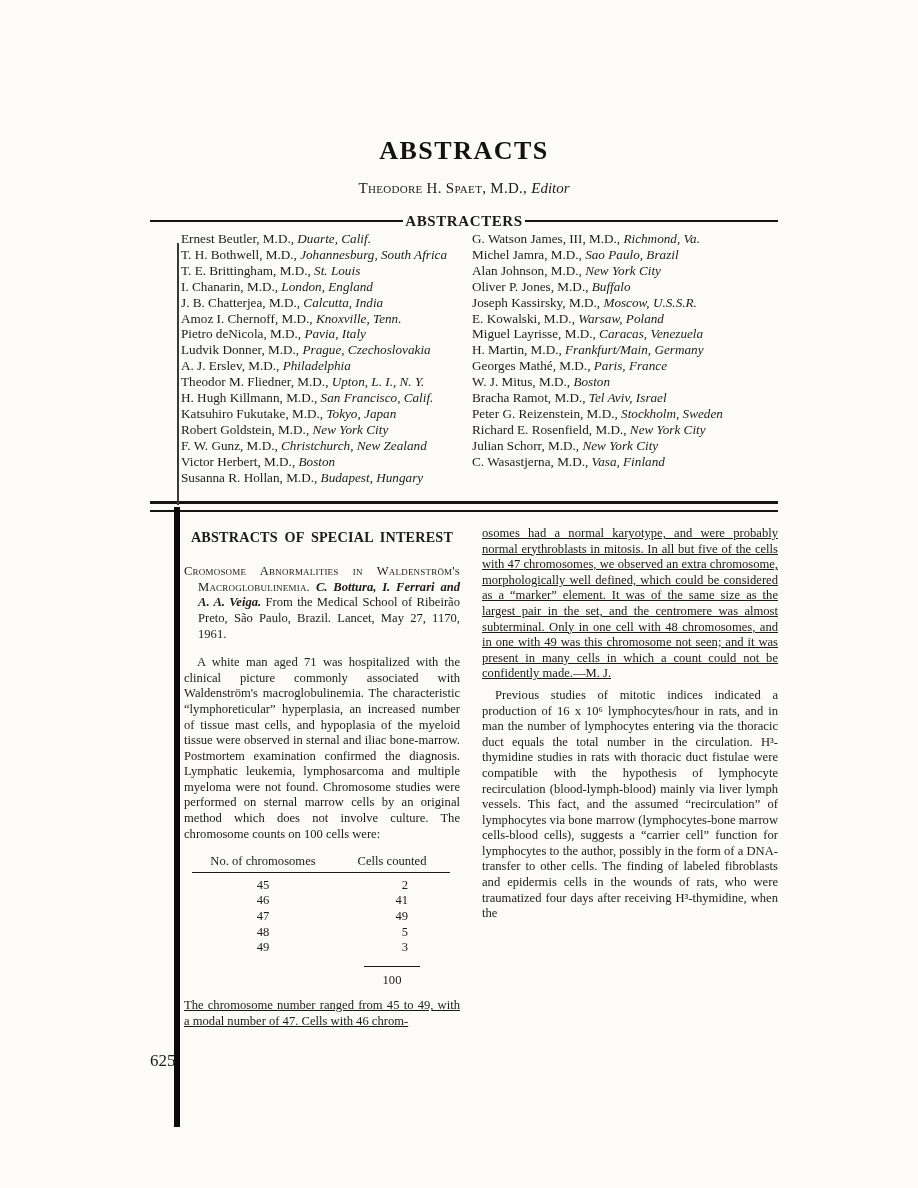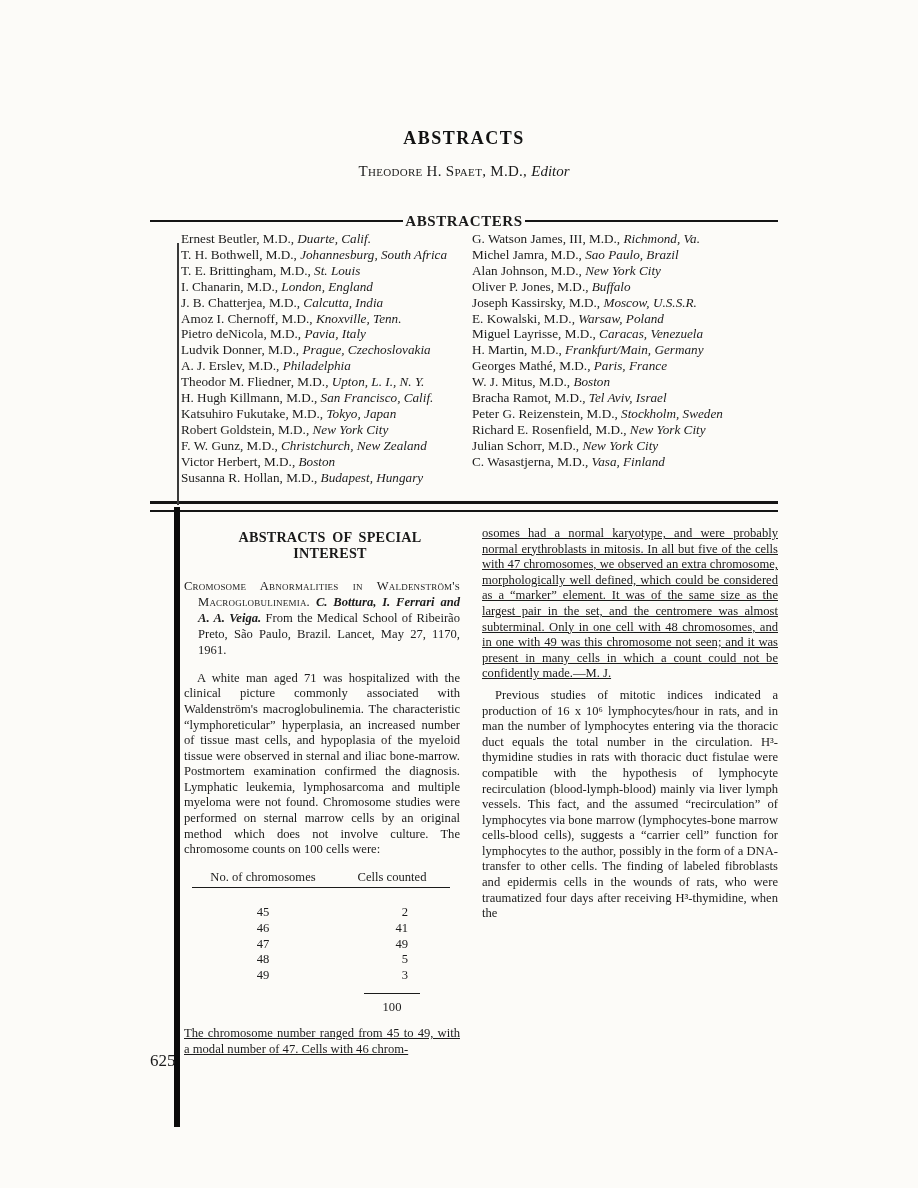--- a/index.html
+++ b/index.html
@@ -8,21 +8,21 @@
     width:918px;height:1188px;
     background:#fcfbf8;
     font-family:"Liberation Serif", serif;
     color:#1b1b1b;
     overflow:hidden;
     margin:0 auto;
   }
   
   .masthead{position:absolute;top:128px;left:150px;width:628px;text-align:center;}
   .masthead h1{
-    margin:0;font-size:18px;font-weight:bold;letter-spacing:1.5px;
+    margin:8px;font-size:26px;font-weight:bold;letter-spacing:1.5px;
     font-family:"Liberation Serif", serif;color:#121212;
   }
   .editor-line{margin-top:14px;font-size:15px;}
   .editor-name{font-variant:small-caps;letter-spacing:0.3px;}
   .editor-role{font-style:italic;}
   
   .abstracters-rule{
     position:absolute;top:212px;left:150px;width:628px;
     display:flex;align-items:center;
   }
@@ -51,41 +51,41 @@
   
   .body-cols{
     position:absolute;top:526px;left:184px;width:594px;
     display:flex;gap:22px;
     font-size:12.6px;line-height:15.6px;text-align:justify;
   }
   .col-left{width:276px;flex:none;}
   .col-right{width:296px;flex:none;}
   .section-heading{
     font-size:14.2px;font-weight:bold;text-align:center;
-    margin:4px 0 18px 16px;letter-spacing:0.2px;word-spacing:3px;
+    margin:4px 0 18px 0;letter-spacing:0.2px;word-spacing:3px;
   }
   .citation{
     padding-left:14px;text-indent:-14px;
     margin:0 0 12px 0;line-height:15.9px;
   }
   .cit-title{font-variant:small-caps;letter-spacing:0.2px;}
   .cit-authors{font-style:italic;font-weight:600;}
   .body-para{margin:0 0 6px 0;text-indent:13px;}
   .body-para.no-indent{text-indent:0;text-decoration:underline;}
   
   .chrom-table{
     width:258px;margin:12px 0 10px 8px;
     border-collapse:collapse;font-size:12.6px;line-height:15.6px;
   }
   .chrom-table th{
     font-weight:normal;text-align:center;padding:0 0 2px 0;
     border-bottom:1.5px solid #1b1b1b;
   }
   .chrom-table td{padding:0;}
-  .chrom-table .first-row td{padding-top:17px;}
+  .chrom-table .first-row td{padding-top:5px;}
   .chrom-table td.chrom{text-align:center;}
   .chrom-table td.count{text-align:right;padding-right:42px;}
   .chrom-table td.total-cell{text-align:right;padding-right:30px;padding-top:10px;}
   .total-box{
     display:inline-block;min-width:56px;text-align:center;
     border-top:1.5px solid #1b1b1b;padding-top:6px;
   }
   
   .page-number{
     position:absolute;top:1042px;left:150px;width:628px;

